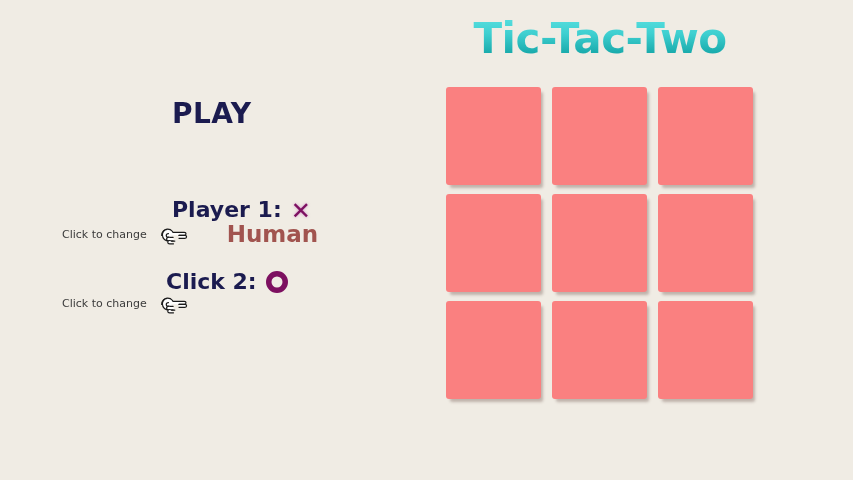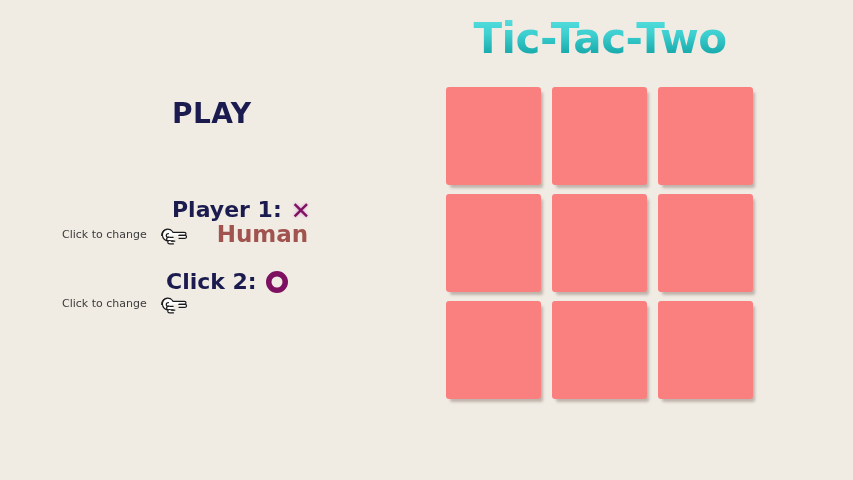--- a/index.html
+++ b/index.html
@@ -105,21 +105,21 @@
     position: relative;
     top: 1px;
   }
   .hand-icon svg { display: block; }
 
   .player-kind {
     font-size: 23px;
     font-weight: bold;
     color: #a1544f;
     line-height: 1;
-    margin-left: 22px;
+    margin-left: 32px;
   }
   #change2-row .player-kind { margin-left: 18px; }
 
   
   #board {
     position: absolute;
     left: 446px;
     top: 87px;
     width: 307px;
     height: 313px;

